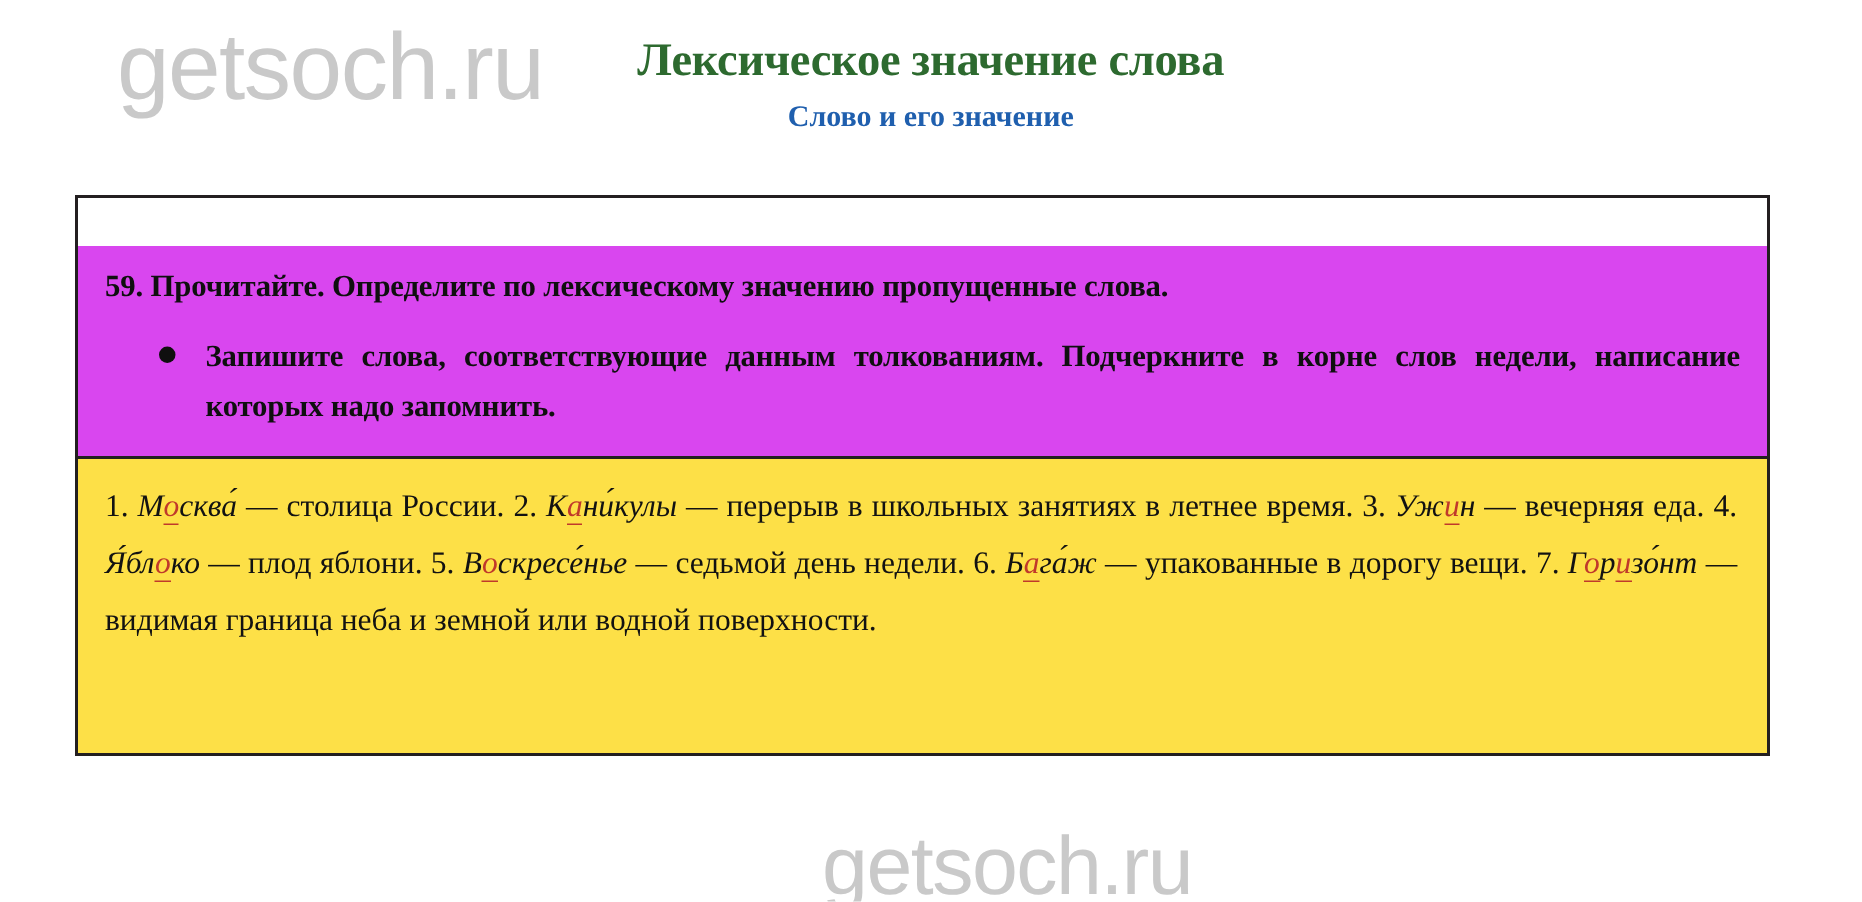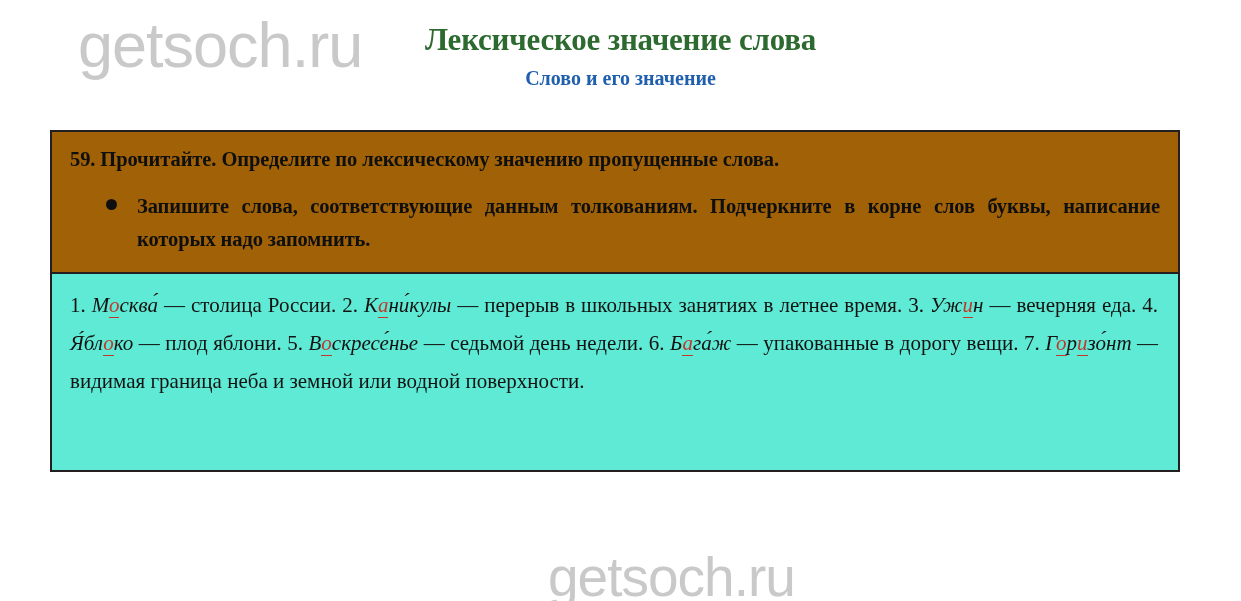--- a/index.html
+++ b/index.html
@@ -61,23 +61,24 @@
   .exercise-card {
     position: absolute;
     left: 50px;
     top: 130px;
     width: 1130px;
     border: 2px solid #231f20;
     box-sizing: border-box;
     z-index: 2;
   }
   .task-panel {
-    background: #a16207;
+    background: #d946ef;
     border-bottom: 2px solid #231f20;
     padding: 14px 18px 16px 18px;
+    margin-top: 32px;
   }
   .task-lead {
     margin: 0;
     font-size: 20.5px;
     font-weight: bold;
     color: #0f0f0f;
     line-height: 1.3;
     letter-spacing: -0.1px;
   }
   .task-bullet-row {
@@ -100,21 +101,21 @@
     font-weight: bold;
     color: #0f0f0f;
     line-height: 1.62;
     text-align: justify;
     text-align-last: left;
     letter-spacing: -0.1px;
   }
 
   
   .answer-panel {
-    background: #5eead4;
+    background: #fde047;
     padding: 12px 20px 22px 18px;
     min-height: 196px;
     box-sizing: border-box;
   }
   .answer-text {
     margin: 0;
     font-size: 21px;
     color: #121212;
     line-height: 1.81;
     text-align: justify;
@@ -139,21 +140,21 @@
   <h2 class="page-subtitle">Слово и его значение</h2>
 </div>
 
 <div class="exercise-card">
 
   <div class="task-panel">
     <p class="task-lead">59. Прочитайте. Определите по лексическому значению пропущенные слова.</p>
 
     <div class="task-bullet-row">
       <span class="bullet-dot"></span>
-      <span class="task-bullet-text">Запишите слова, соответствующие данным толкованиям. Подчеркните в корне слов буквы, написание которых надо запомнить.</span>
+      <span class="task-bullet-text">Запишите слова, соответствующие данным толкованиям. Подчеркните в корне слов недели, написание которых надо запомнить.</span>
     </div>
   </div>
 
   <div class="answer-panel">
     <p class="answer-text"><span>1.</span> <i>М<span class="hl">о</span>сква́</i> — <span>столица России.</span> <span>2.</span> <i>К<span class="hl">а</span>ни́кулы</i> — <span>перерыв в школьных занятиях в летнее время.</span> <span>3.</span> <i>Уж<span class="hl">и</span>н</i> — <span>вечерняя еда.</span> <span>4.</span> <i>Я́бл<span class="hl">о</span>ко</i> — <span>плод яблони.</span> <span>5.</span> <i>В<span class="hl">о</span>скресе́нье</i> — <span>седьмой день недели.</span> <span>6.</span> <i>Б<span class="hl">а</span>га́ж</i> — <span>упакованные в дорогу вещи.</span> <span>7.</span> <i>Г<span class="hl">о</span>р<span class="hl">и</span>зо́нт</i> — <span>видимая граница неба и земной или водной поверхности.</span></p>
   </div>
 
 </div>
 
 </body></html>

